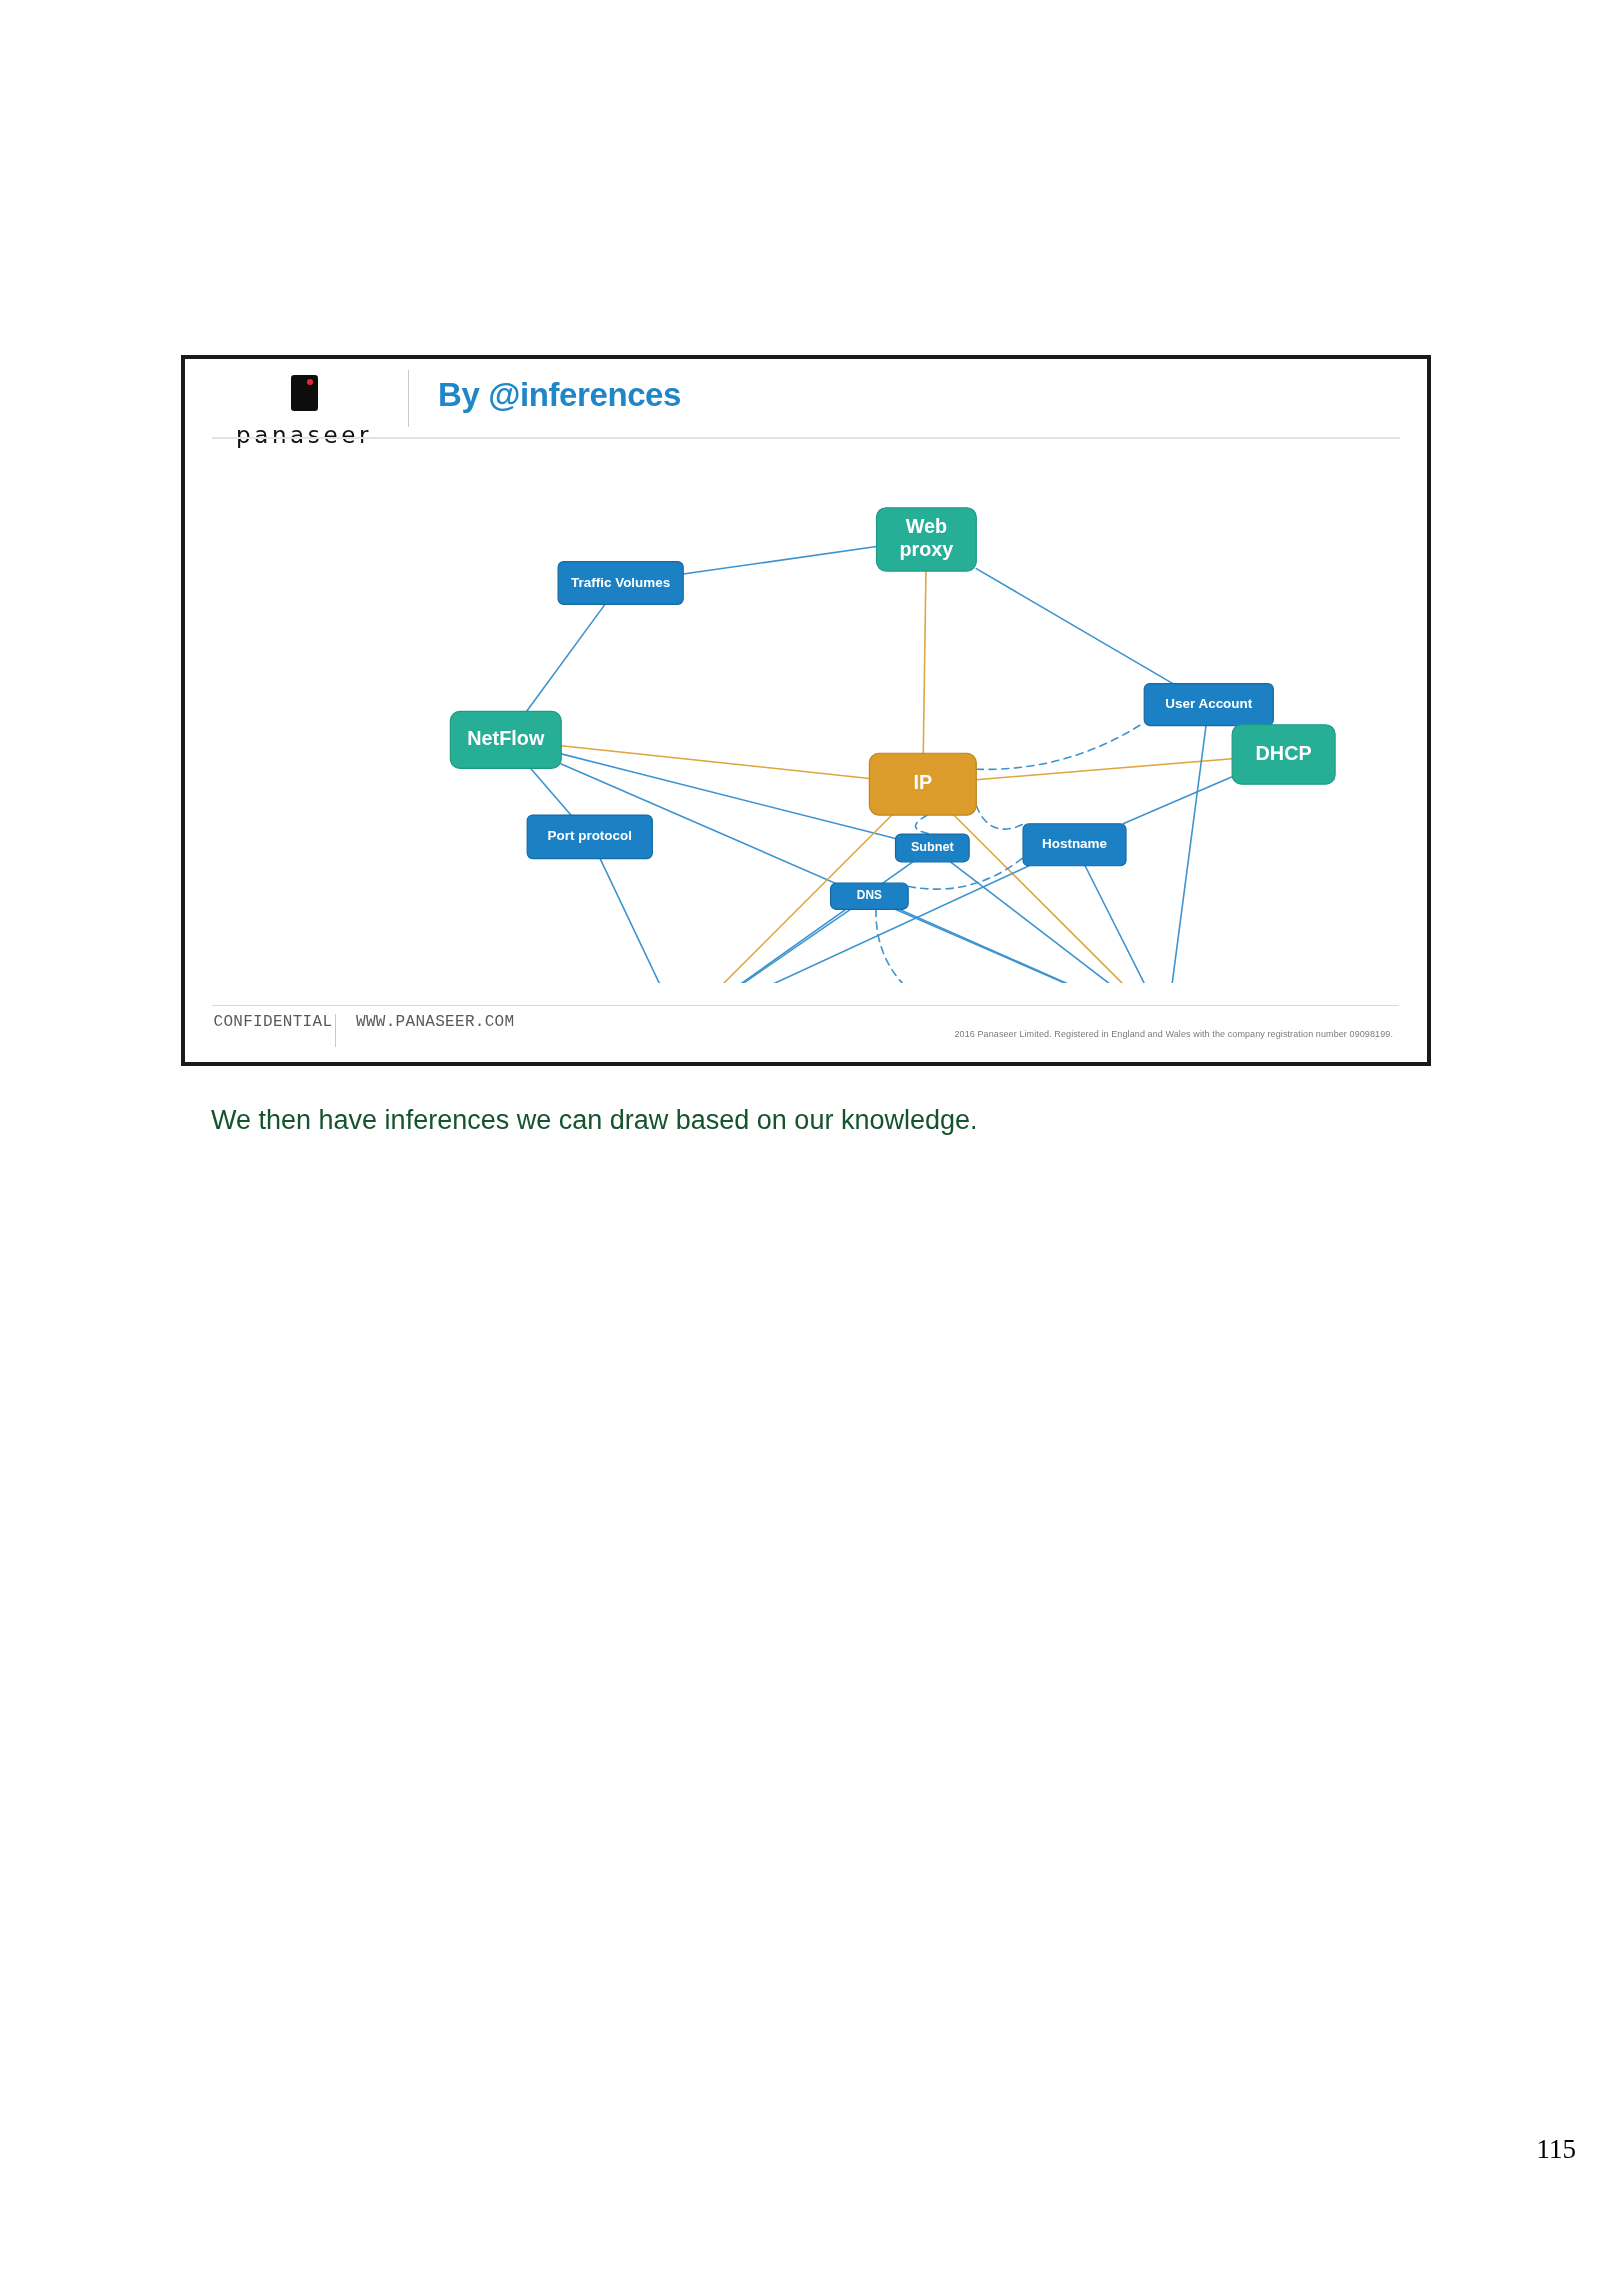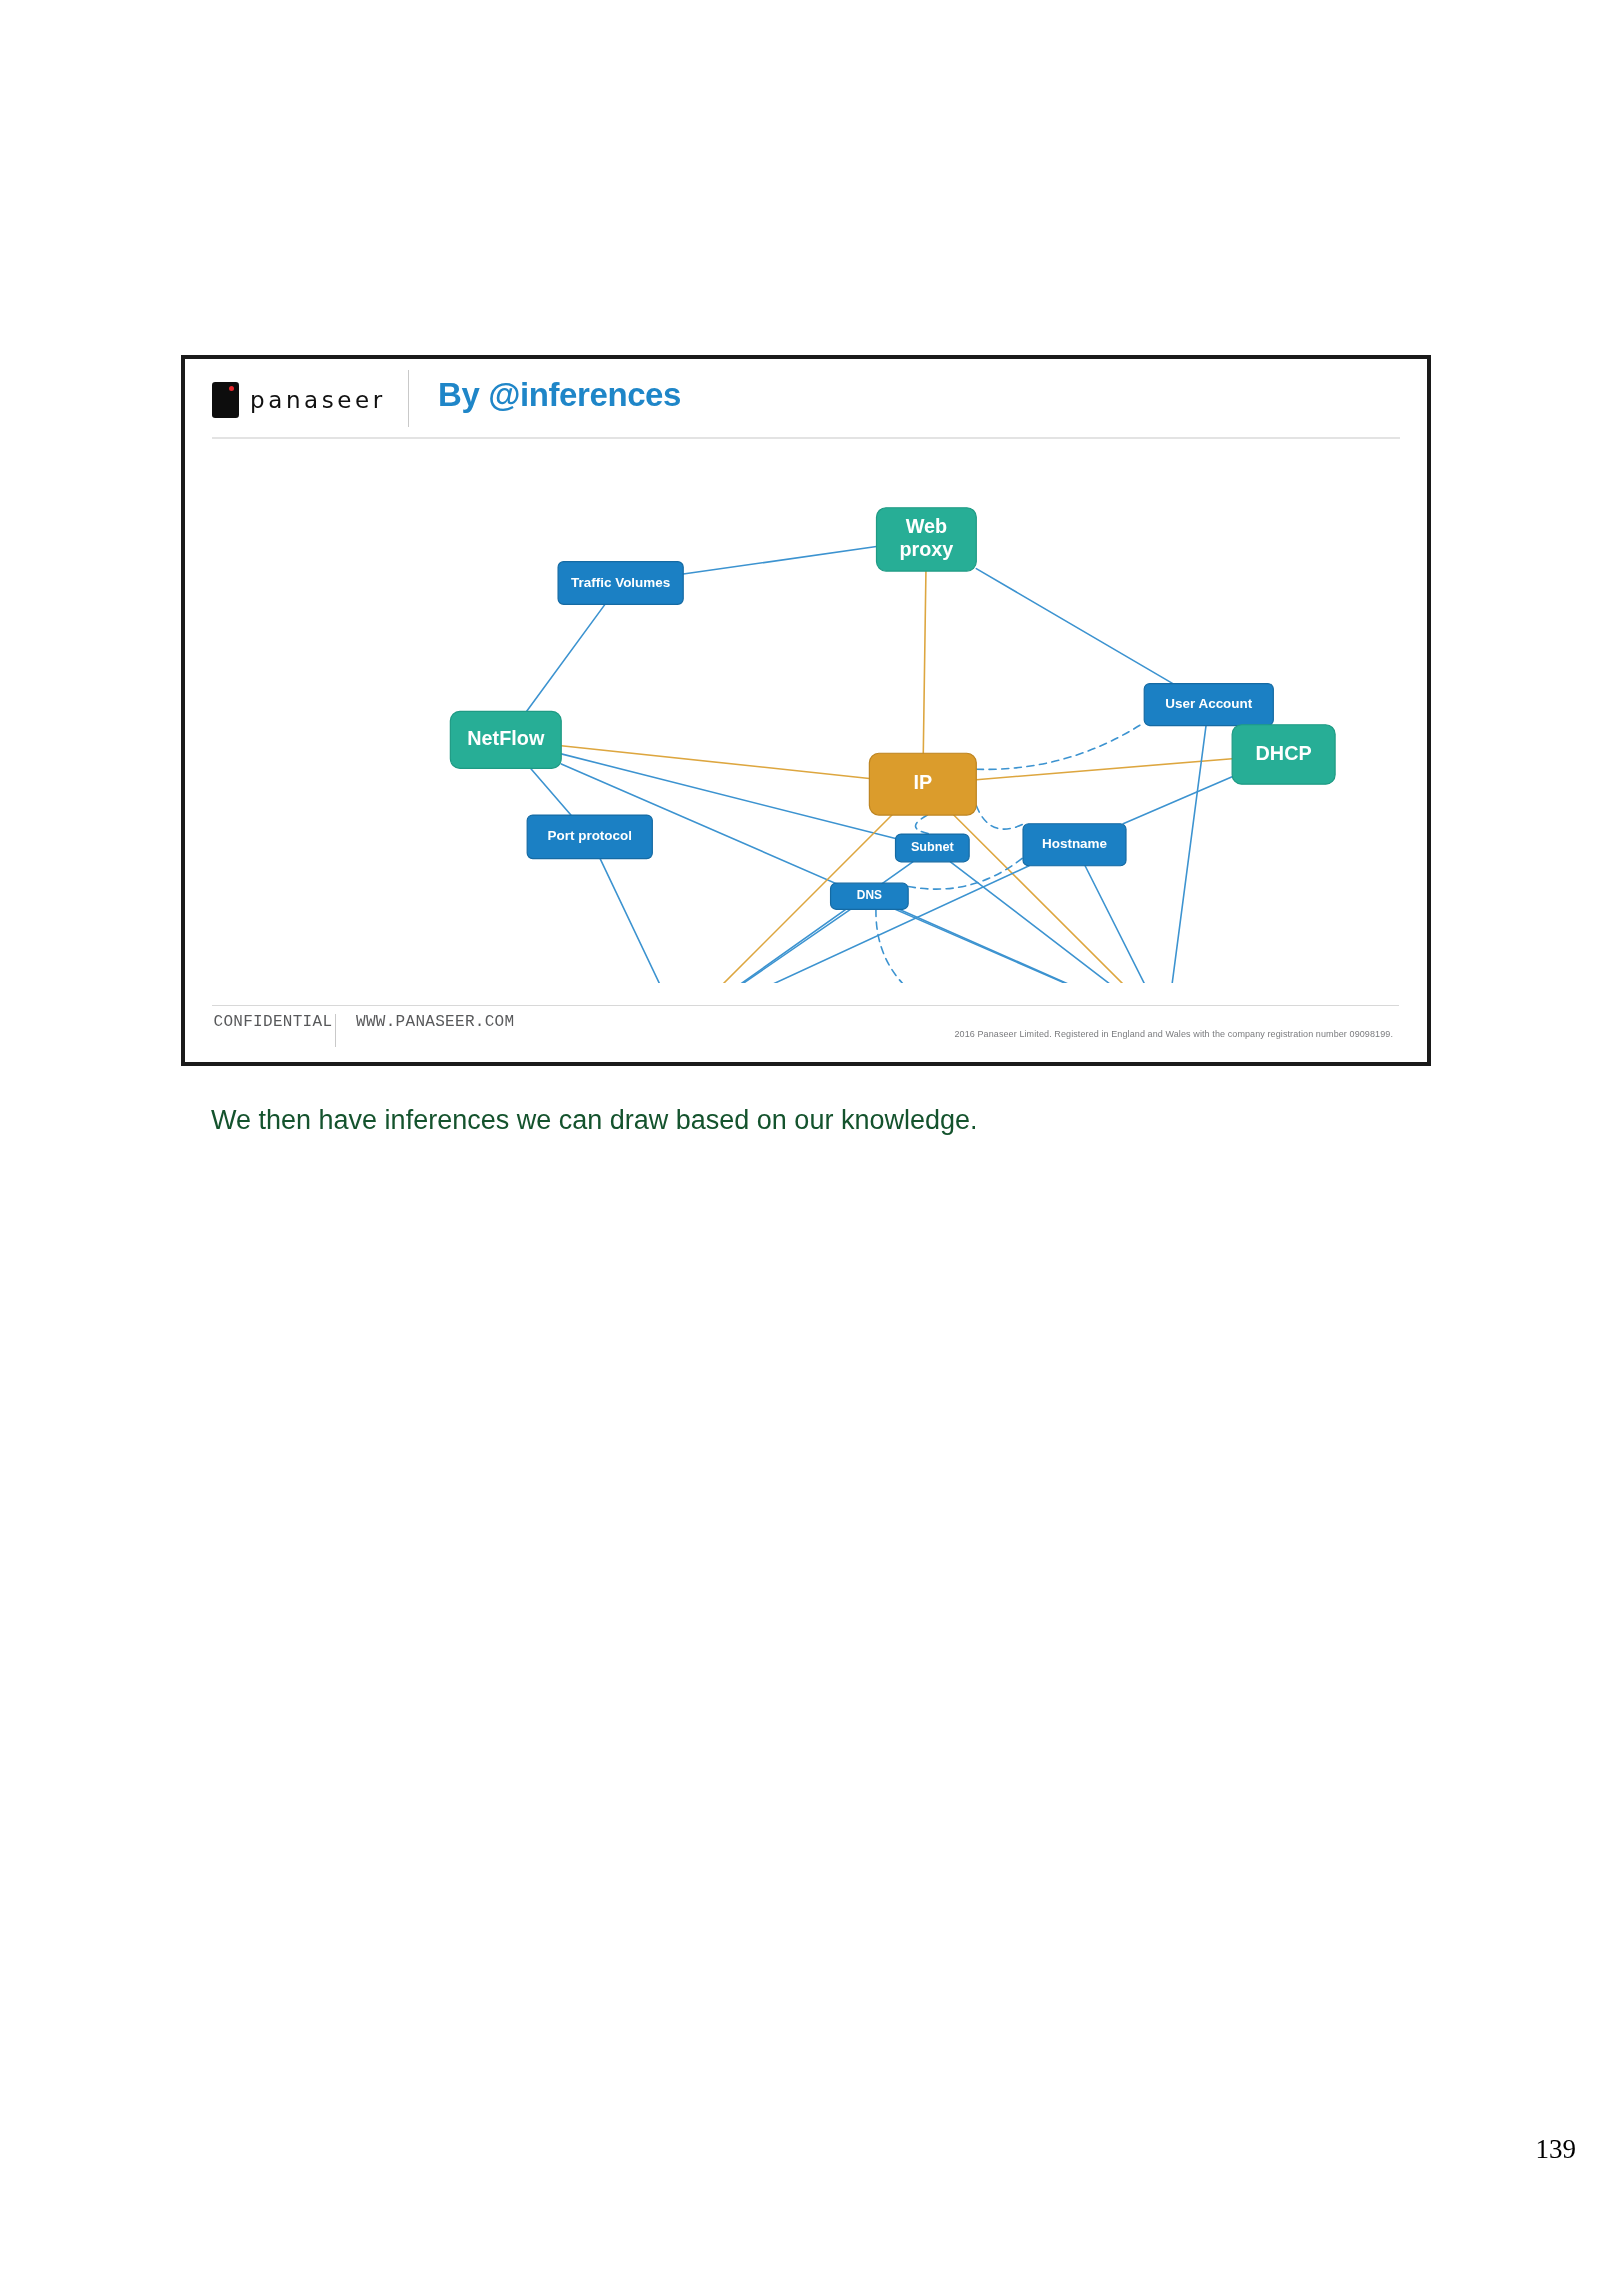--- a/index.html
+++ b/index.html
@@ -38,20 +38,21 @@
   }
   #logo-block {
     position: absolute;
     left: 27px;
     top: 16px;
     width: 184px;
     height: 49px;
     display: flex;
     align-items: center;
     gap: 11px;
+    flex-direction: column;
   }
   #logo-mark {
     position: relative;
     width: 27px;
     height: 36px;
     background: #0d0d0d;
     border-radius: 3.2px;
     flex: none;
   }
   #logo-dot {
@@ -295,14 +296,14 @@
     <div id="footer-divider"></div>
     <div class="footer-text" id="footer-confidential">CONFIDENTIAL</div>
     <div class="footer-text" id="footer-url">WWW.PANASEER.COM</div>
     <div id="footer-copyright">2016 Panaseer Limited. Registered in England and Wales with the company registration number 09098199.</div>
   </div>
 
 </div>
 
 <div id="caption">We then have inferences we can draw based on our knowledge.</div>
 
-<div id="page-number">139</div>
+<div id="page-number">115</div>
 
 
 </body></html>

